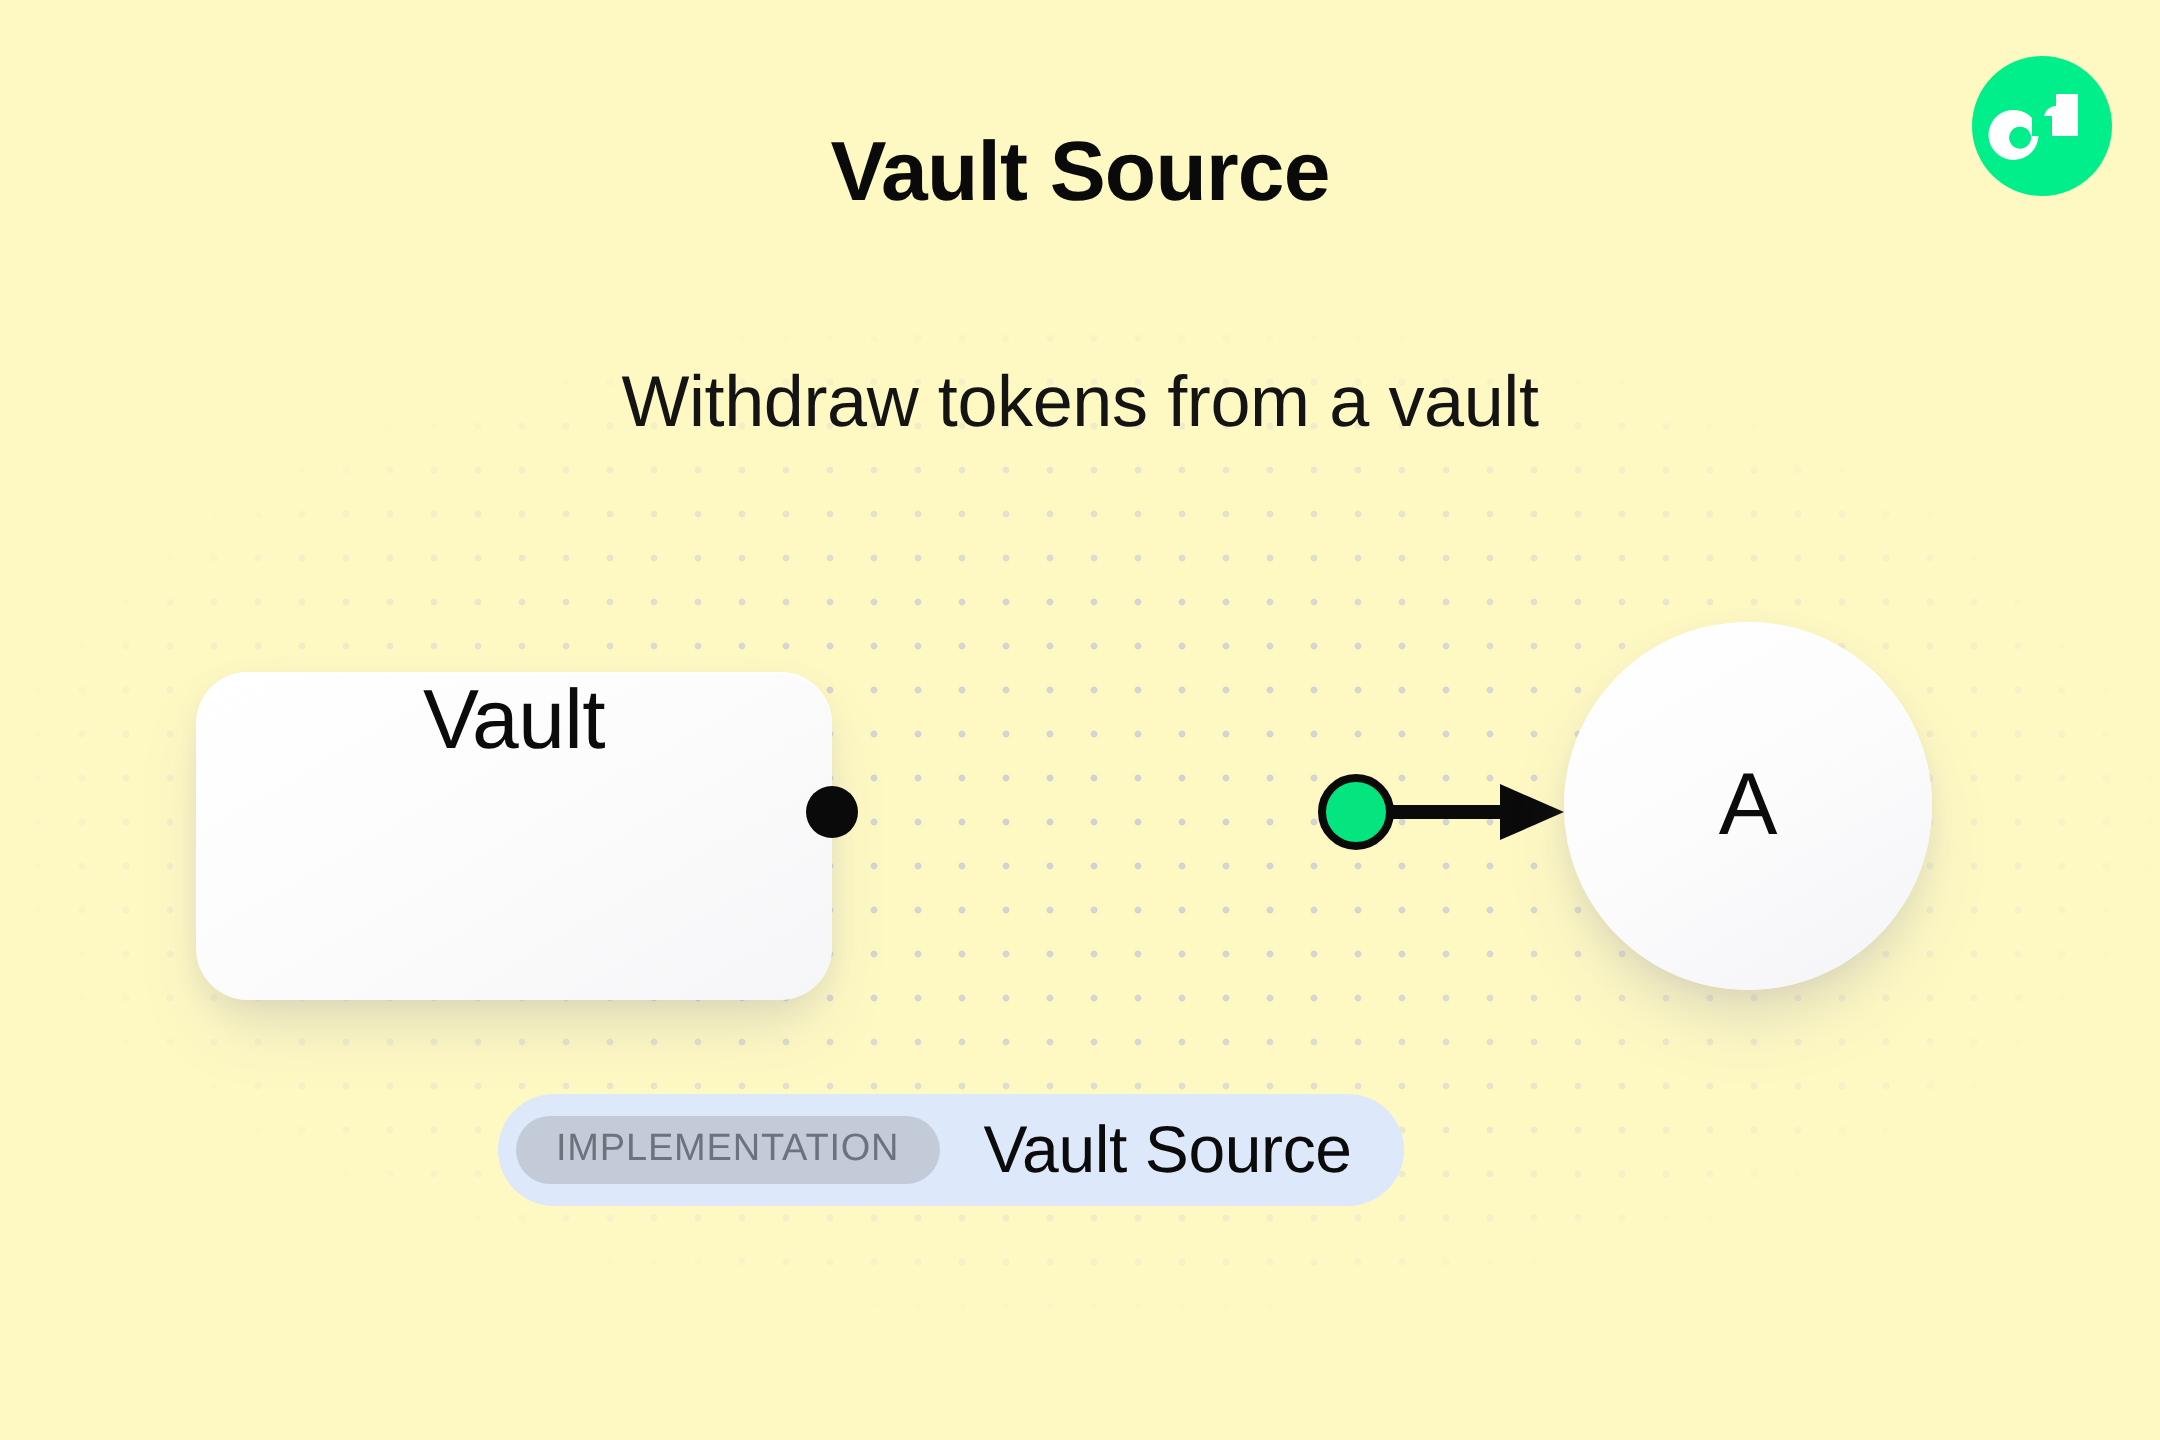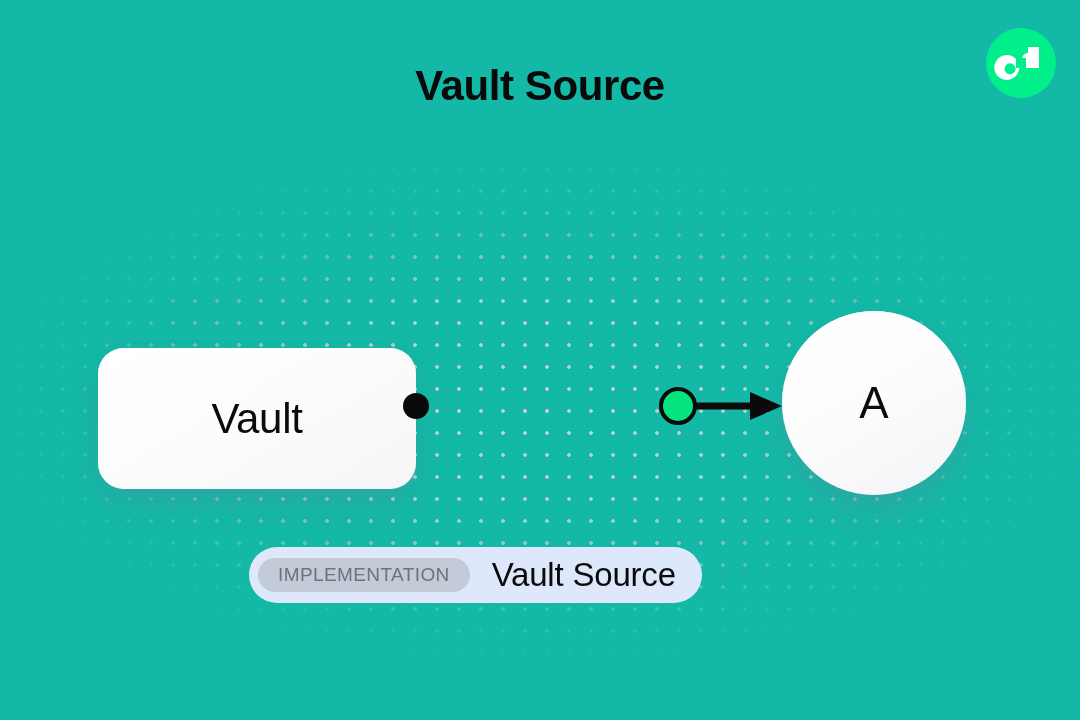--- a/index.html
+++ b/index.html
@@ -11,21 +11,21 @@
     height: 720px;
     background: #efefef;
     font-family: "Liberation Sans", sans-serif;
     overflow: hidden;
   }
 
   #stage {
     position: relative;
     width: 1080px;
     height: 720px;
-    background: #14b8a6;
+    background: #fef9c3;
     overflow: hidden;
   }
 
   
   .dot-grid {
     position: absolute;
     left: 0;
     top: 150px;
     width: 1080px;
     height: 570px;
@@ -71,30 +71,29 @@
     border-radius: 50%;
     background: #00ef8b;
     display: block;
   }
   .logo svg { display: block; width: 70px; height: 70px; }
 
   
   .vault-node {
     position: absolute;
     left: 98px;
-    top: 348px;
+    top: 336px;
     width: 318px;
-    height: 141px;
+    height: 164px;
     border-radius: 26px;
     background: linear-gradient(150deg, #ffffff 0%, #fcfcfd 45%, #f6f6f8 100%);
     box-shadow: 0 18px 34px -8px rgba(120,120,160,0.22),
                 0 4px 12px rgba(130,130,170,0.10),
                 inset 0 1px 0 rgba(255,255,255,0.9);
     display: flex;
-    align-items: center;
     justify-content: center;
   }
   .vault-label {
     font-size: 42px;
     font-weight: 400;
     color: #0b0b0b;
     letter-spacing: -0.3px;
     user-select: none;
   }
 
@@ -166,20 +165,21 @@
   }
 </style>
 </head>
 <body>
 
 <div id="stage">
 
   <div class="dot-grid"></div>
 
   <div class="title">Vault Source</div>
+  <div class="subtitle">Withdraw tokens from a vault</div>
 
   <div class="logo">
     <svg viewBox="0 0 70 70" xmlns="http://www.w3.org/2000/svg" aria-hidden="true">
 
       <path d="M36 19 h17 v11 h-17 z" fill="#ffffff"></path>
       <path d="M45 19 h8 a0 0 0 0 1 0 0 v11 h-8 z" fill="#ffffff"></path>
       <path d="M36 19 h9 v11 h-9 z" fill="#ffffff"></path>
       <path d="M36 19 q0 0 0 0 h17 v11 h-17 z" fill="#ffffff"></path>
       <path d="M36 30 h6 v9 h-6 z" fill="#ffffff"></path>
 

